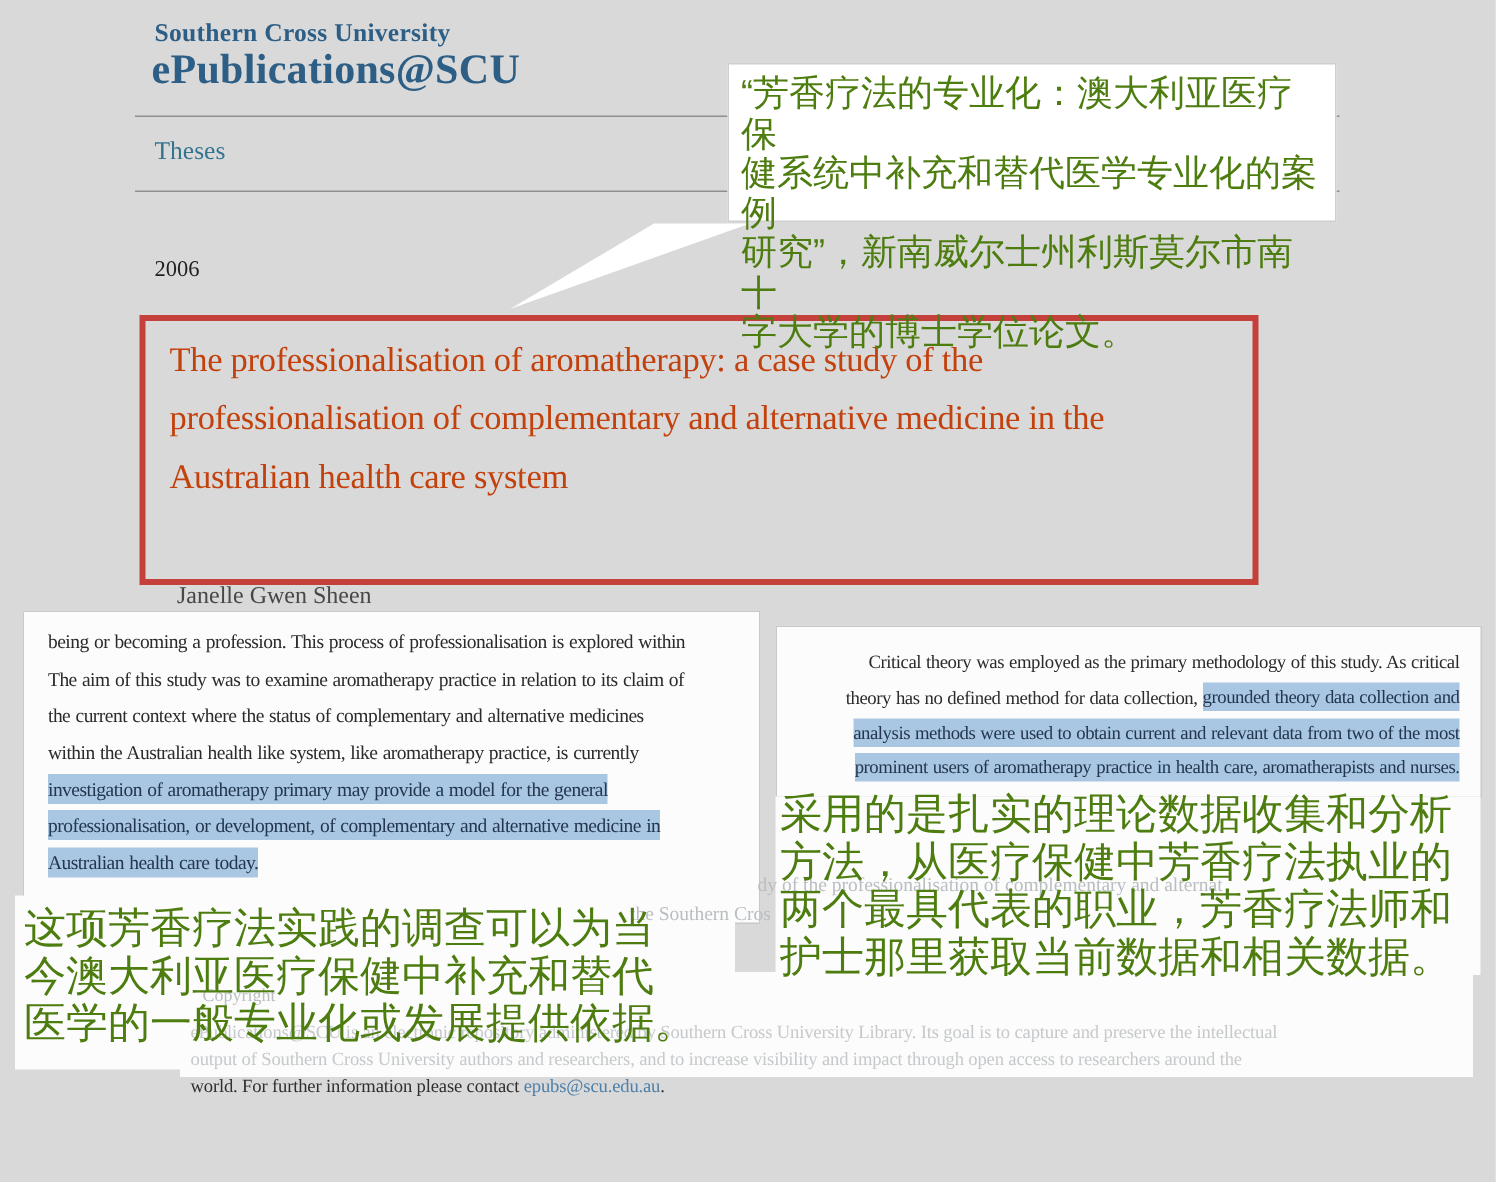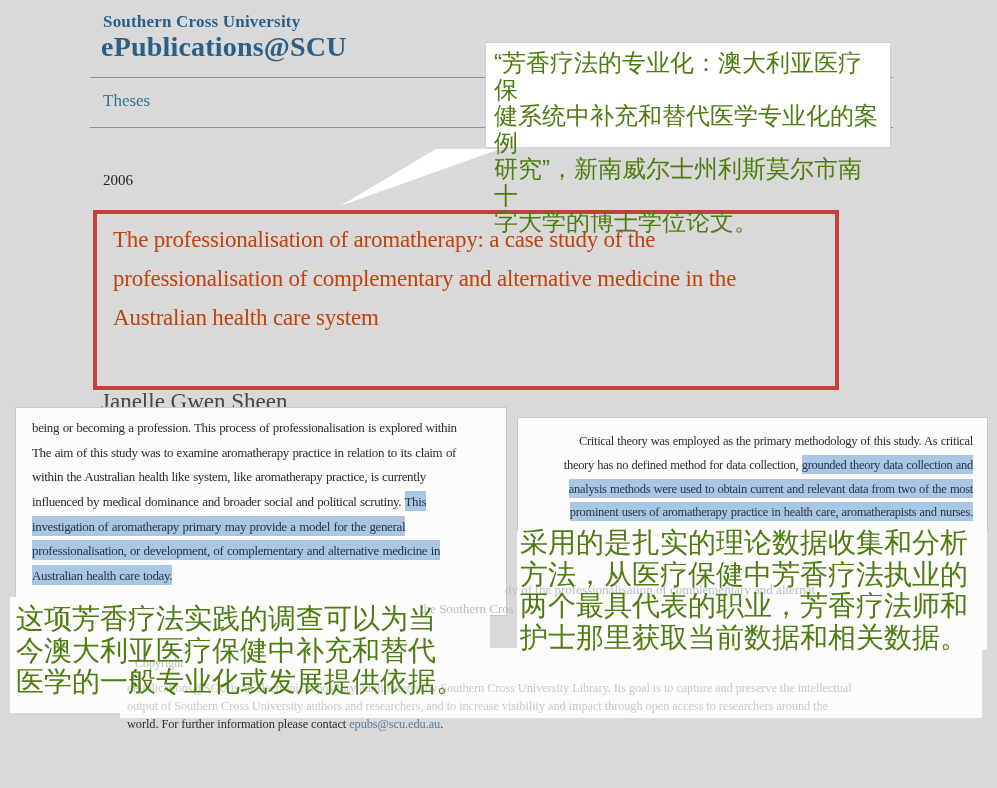--- a/index.html
+++ b/index.html
@@ -21,21 +21,21 @@
 
   
   .titlebox{
     left:93px;top:210px;width:710px;height:160px;
     border:4px solid #c5403a;background:transparent;
     padding:6px 12px 6px 16px;
   }
   .titletext{
     font-size:23px;line-height:39px;color:#c2410c;letter-spacing:-.2px;
   }
-  .author{left:101px;top:389px;font-size:23px;color:#474747;}
+  .author{left:118px;top:389px;font-size:16px;color:#474747;}
 
   
   .panel{background:#fcfcfc;}
   .bordered{border:1px solid #c9c9c9;}
   .pA{left:15px;top:407px;width:456px;height:191px;padding:8px 18px 8px 16px;}
   .pB{left:517px;top:417px;width:441px;height:101px;padding:12px 14px 0 14px;text-align:right;}
   .pC{left:517px;top:531px;width:470px;height:119px;}
   .pD{left:10px;top:597px;width:480px;height:116px;}
   .pE{left:120px;top:648px;width:862px;height:70px;}
 
@@ -90,22 +90,22 @@
 
   <div class="abs titlebox">
     <div class="titletext">The professionalisation of aromatherapy: a case study of the professionalisation of complementary and alternative medicine in the Australian health care system</div>
   </div>
   <div class="abs author">Janelle Gwen Sheen</div>
 
   <div class="abs panel bordered pA abstract absL">
     <div>
         <div class="line"><span>being or becoming a profession. This process of professionalisation is explored within</span></div>
         <div class="line"><span>The aim of this study was to examine aromatherapy practice in relation to its claim of</span></div>
+        <div class="line"><span>the current context where the status of complementary and alternative medicines</span></div>
         <div class="line"><span>within the Australian health like system, like aromatherapy practice, is currently</span></div>
-        <div class="line"><span>influenced by medical dominance and broader social and political scrutiny. </span><span class="hl">This</span></div>
         <div class="line"><span class="hl">investigation of aromatherapy primary may provide a model for the general</span></div>
         <div class="line"><span class="hl">professionalisation, or development, of complementary and alternative medicine in</span></div>
         <div class="line"><span class="hl">Australian health care today.</span></div>
       </div>
   </div>
   <div class="abs panel bordered pB abstract absR">
     <div>
         <div class="line"><span>Critical theory was employed as the primary methodology of this study. As critical</span></div>
         <div class="line"><span>theory has no defined method for data collection, </span><span class="hl">grounded theory data collection and</span></div>
         <div class="line"><span class="hl">analysis methods were used to obtain current and relevant data from two of the most</span></div>

